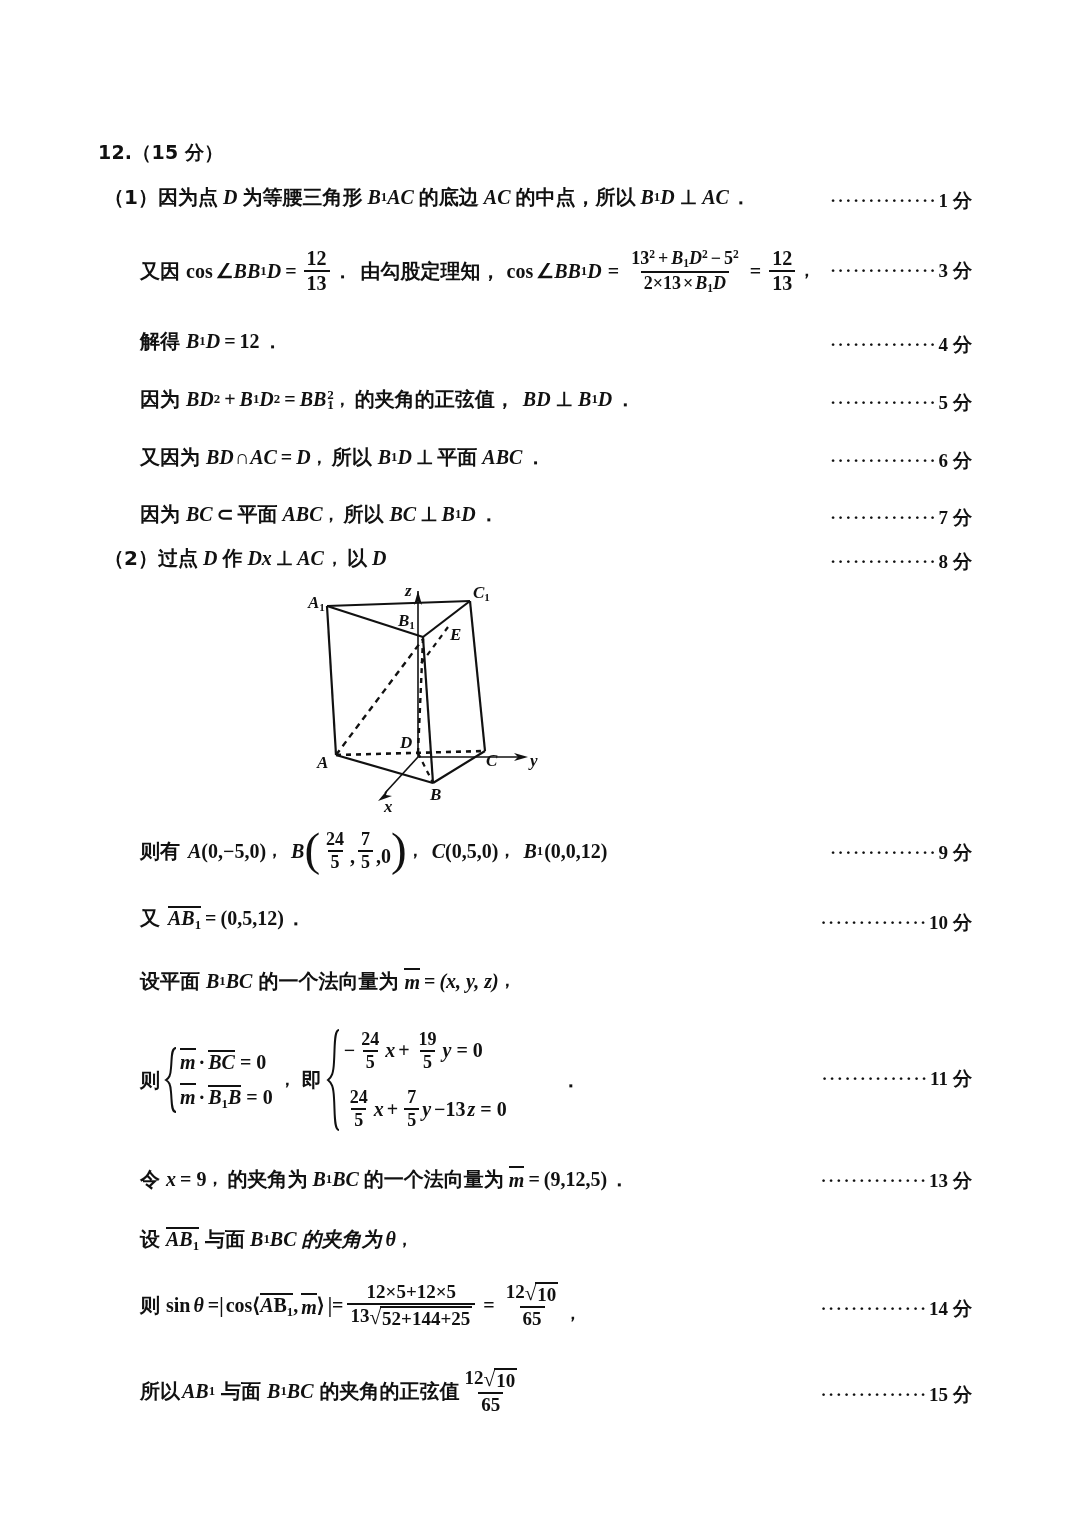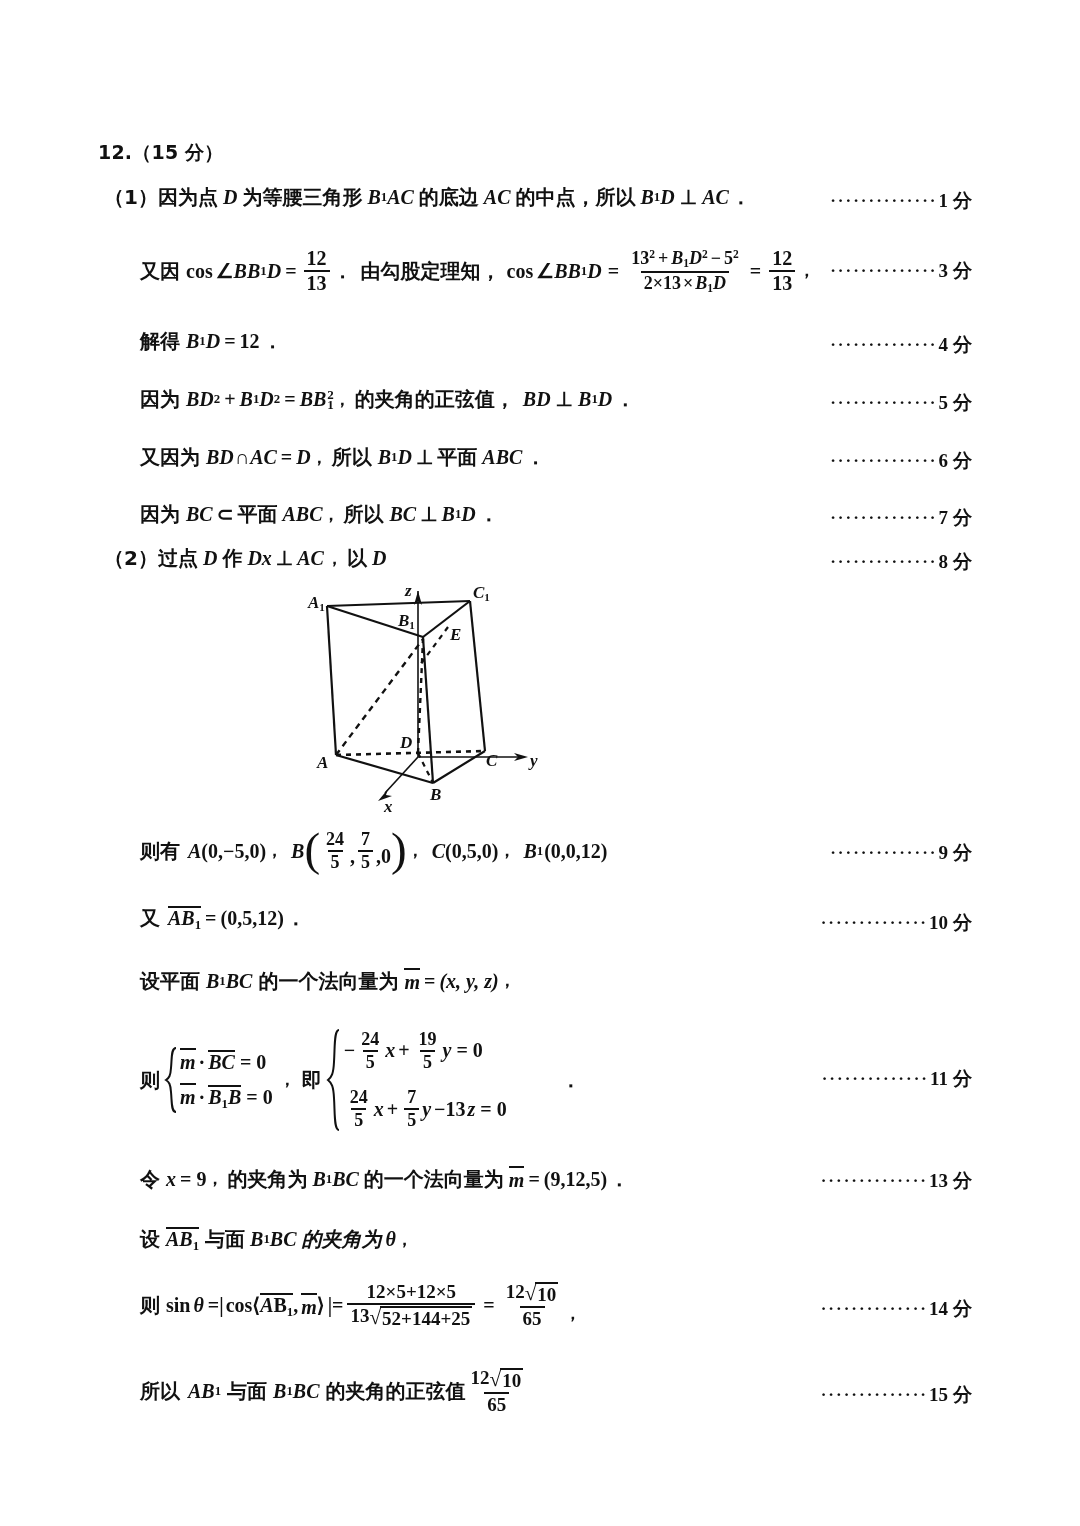--- a/index.html
+++ b/index.html
@@ -504,21 +504,21 @@
     <span class="cn" style="font-size:17px;align-self:flex-end;padding-bottom:6px;">，</span>
   </div>
   <div class="score" style="top:1296px;">
     <span class="dots">··············</span>
       <span class="pts">14</span>
       <span class="fen">分</span>
   </div>
 
   <div class="row body-txt" style="left:140px; top:1368px;">
     <span class="cn">所以</span>
-    <span class="mi" style="margin-left:8px;">AB</span>
+    <span class="mi" style="margin-left:2px;">AB</span>
       <span class="sub mn">1</span>
     <span class="cn" style="margin-left:6px;">与面</span>
     <span class="mi" style="margin-left:6px;">B</span>
       <span class="sub mn">1</span>
       <span class="mi">BC</span>
     <span class="cn" style="margin-left:6px;">的夹角的正弦值</span>
     <span class="frac" style="font-size:19px;margin-left:2px;">
       <span class="num">
         <span class="mn">12</span><span class="sqrt">
             <span class="rad">√</span>

